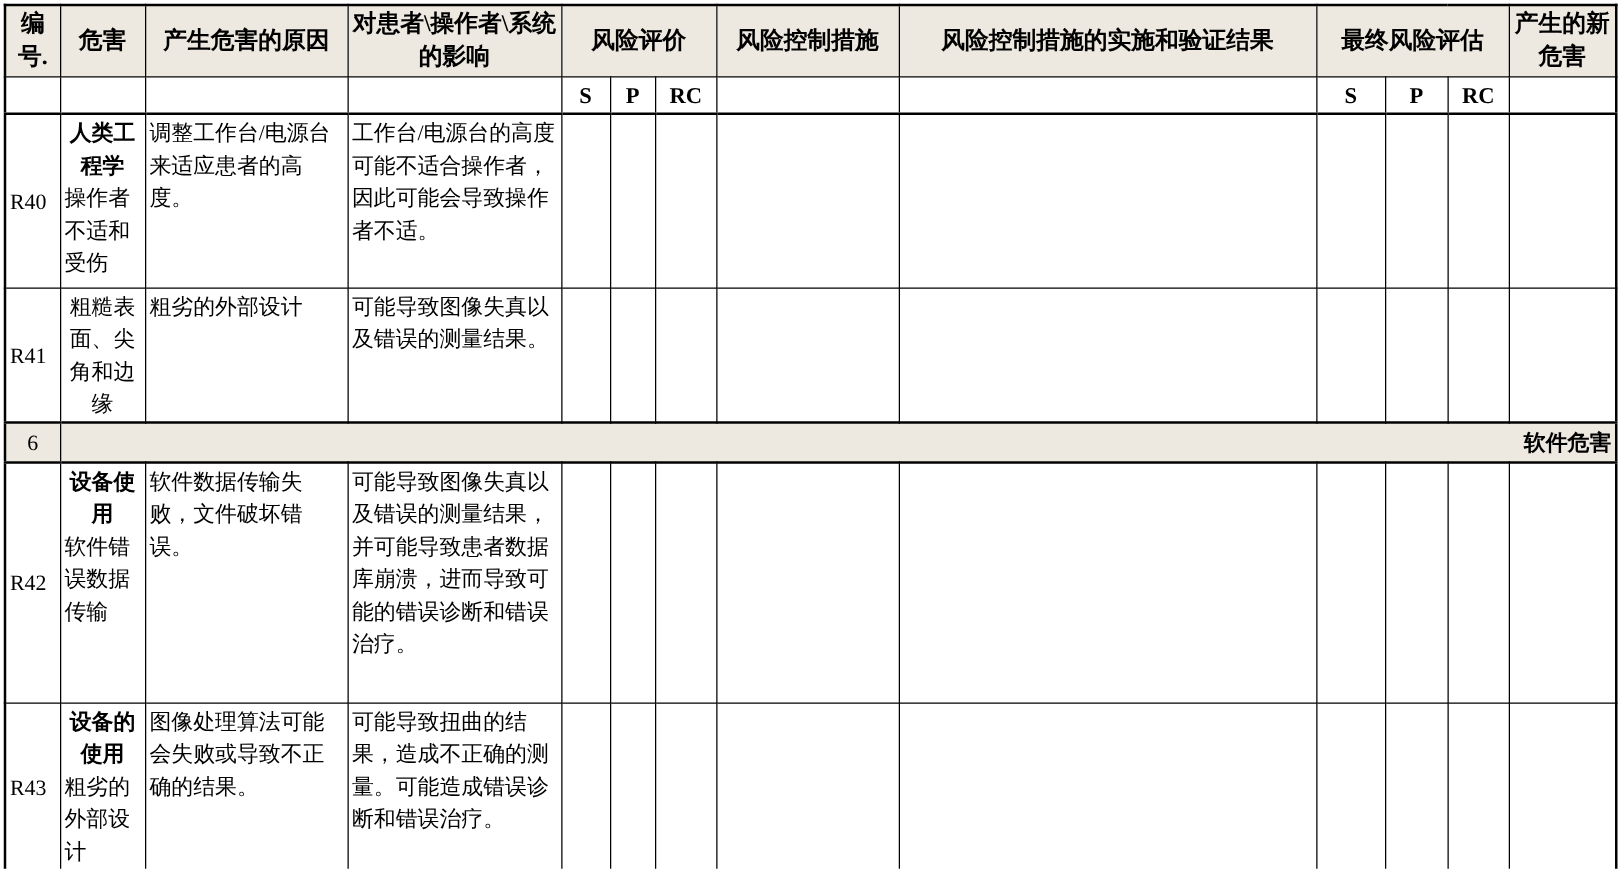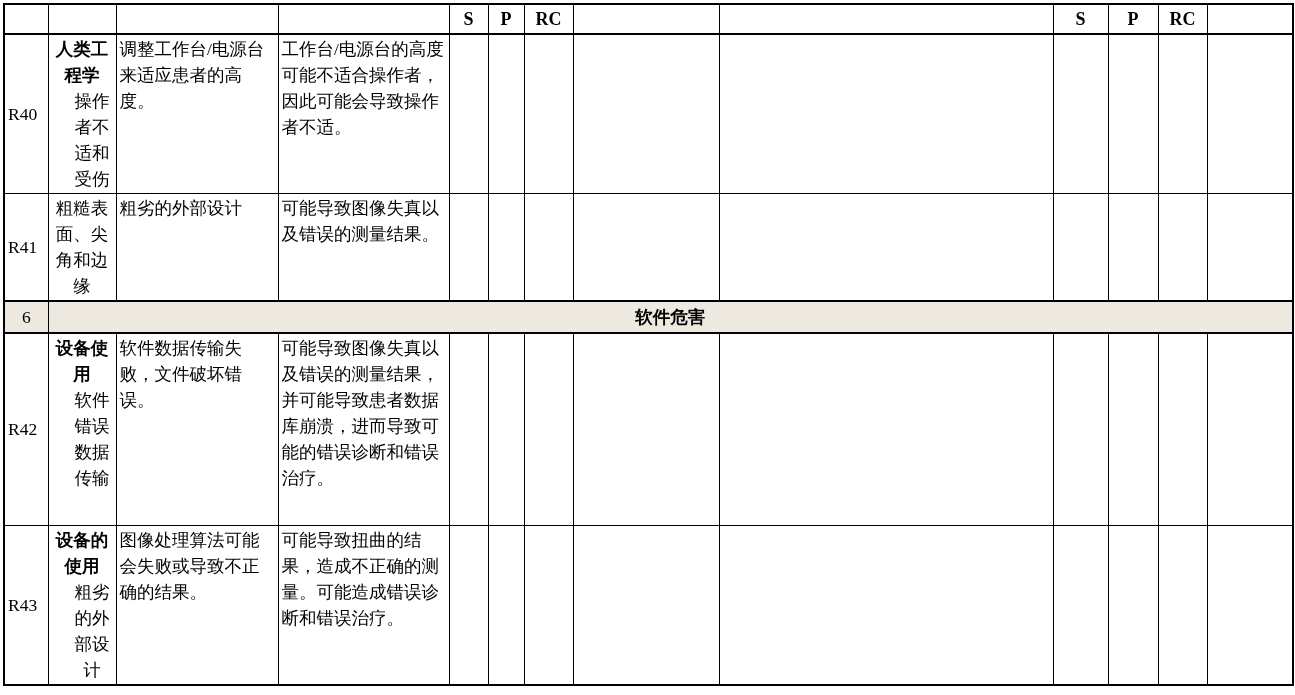--- a/index.html
+++ b/index.html
@@ -44,31 +44,31 @@
     font-size: 18px;
   }
   tr.subheader td { border-bottom: 2px solid #000; }
   
   td.rid {
     vertical-align: middle;
     word-break: normal;
   }
   
   .hz-title { font-weight: bold; text-align: center; }
-  .hz-sub { text-align: center; margin-left: 20px; }
+  .hz-sub { text-align: left; }
   .hz-left { text-align: center; }
   
   tr.section td {
     background: #EDE9E0;
     border-top: 2px solid #000;
     border-bottom: 2px solid #000;
     vertical-align: middle;
   }
   tr.section td.sec-num { text-align: center; }
-  tr.section td.sec-title { font-weight: bold; text-align: center; }
+  tr.section td.sec-title { font-weight: bold; text-align: right; }
 </style>
 </head>
 <body>
 
 <div class="doc">
   <table class="risk">
     <colgroup>
       <col style="width:44px">
         <col style="width:68px">
         <col style="width:162px">
@@ -78,20 +78,31 @@
         <col style="width:49px">
       <col style="width:146px">
         <col style="width:334px">
       <col style="width:55px">
         <col style="width:50px">
         <col style="width:49px">
       <col style="width:86px">
     </colgroup>
 
     <tbody>
+        <tr style="height:57px">
+      <td class="hd">编号.</td>
+      <td class="hd">危害</td>
+      <td class="hd">产生危害的原因</td>
+      <td class="hd">对患者\操作者\系统的影响</td>
+      <td class="hd" colspan="3">风险评价</td>
+      <td class="hd">风险控制措施</td>
+      <td class="hd">风险控制措施的实施和验证结果</td>
+      <td class="hd" colspan="3">最终风险评估</td>
+      <td class="hd">产生的新危害</td>
+    </tr>
 
     <tr class="subheader" style="height:28px">
       <td></td>
       <td></td>
       <td></td>
       <td></td>
       <td class="sub">S</td>
       <td class="sub">P</td>
       <td class="sub">RC</td>
       <td></td>

